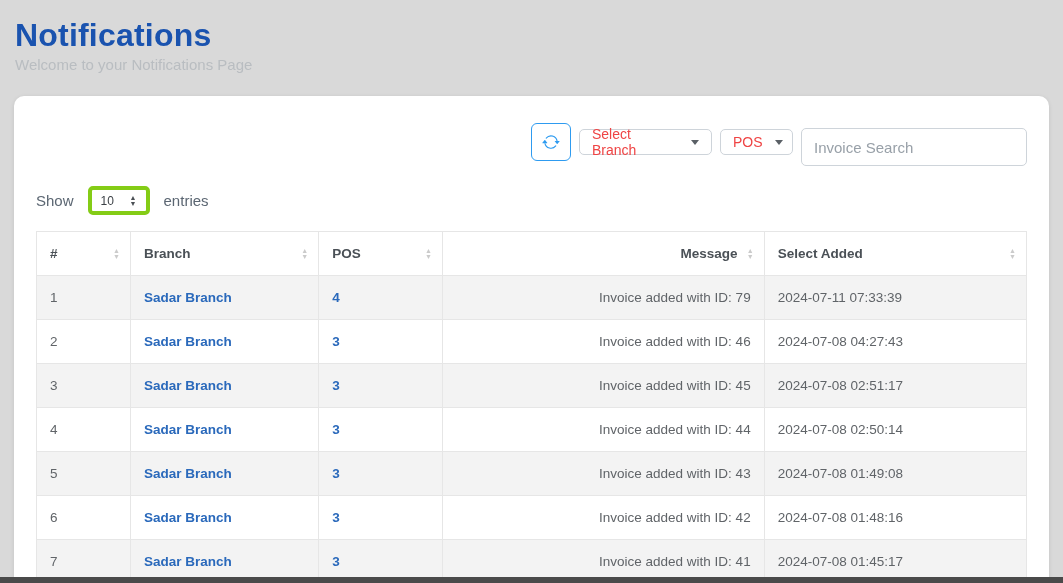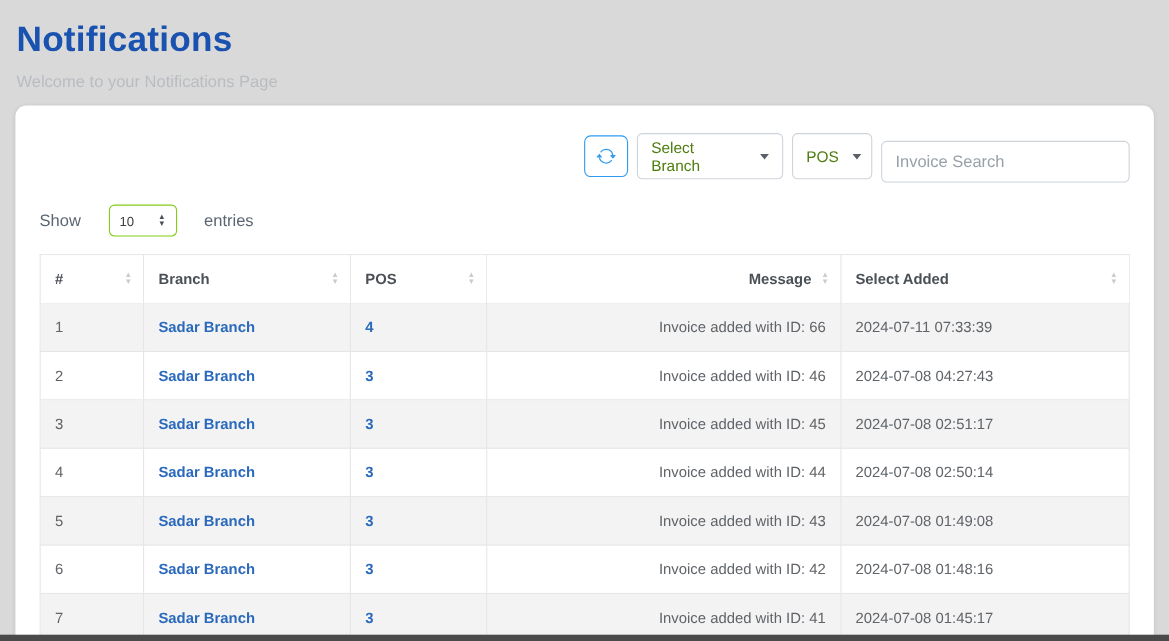--- a/index.html
+++ b/index.html
@@ -10,21 +10,21 @@
   * { box-sizing: border-box; margin: 0; padding: 0; }
   html, body {
     width: 1063px; height: 583px;
     overflow: hidden;
     background: #d9d9d9;
     font-family: "Liberation Sans", "DejaVu Sans", sans-serif;
     position: relative;
   }
   .page-header { padding: 17px 0 0 15px; }
   .page-title { color: var(--title); font-size: 32px; font-weight: bold; letter-spacing: 0.2px; }
-  .page-subtitle { color: #b9bdc1; font-size: 15px; margin-top: 12px; }
+  .page-subtitle { color: #b9bdc1; font-size: 15px; margin-top: 2px; }
 
   .card {
     position: absolute;
     left: 14px; right: 14px; top: 96px;
     height: 640px;
     background: #ffffff;
     border-radius: 10px;
     box-shadow: 0 1px 4px rgba(0,0,0,0.10);
     padding: 22px;
   }
@@ -34,28 +34,28 @@
   .refresh-btn {
     width: 40px; height: 38px;
     background: #fff;
     border: 1px solid var(--accent);
     border-radius: 6px;
     color: var(--accent);
     display: flex; align-items: center; justify-content: center;
     cursor: pointer;
   }
   .select {
-    height: 42px;
+    height: 26px;
     border: 1px solid #ced4da;
     border-radius: 5px;
     background: #fff;
     display: flex; align-items: center; justify-content: space-between;
     gap: 12px;
     padding: 0 12px;
-    color: #4d7c0f;
+    color: #ef4444;
     font-size: 14px;
     cursor: pointer;
   }
   .select.branch { width: 133px; }
   .select.pos { width: 73px; }
   .chevron {
     width: 0; height: 0;
     border-left: 4px solid transparent;
     border-right: 4px solid transparent;
     border-top: 5px solid #5a6066;
@@ -70,26 +70,26 @@
     color: #333;
     font-family: "Liberation Sans", "DejaVu Sans", sans-serif;
     outline: none;
     margin-top: 10px;
   }
   .search-input::placeholder { color: #98a0a8; }
 
   
   .length-row {
     margin-top: 20px;
-    display: flex; align-items: center; gap: 25px;
+    display: flex; align-items: center; gap: 14px;
     color: #5b6672; font-size: 15px;
   }
   .length-select {
     height: 29px; min-width: 62px;
-    border: 1px solid #84cc16;
+    border: 4px solid #84cc16;
     border-radius: 5px;
     display: flex; align-items: center; justify-content: space-between;
     gap: 10px;
     padding: 0 9px;
     color: #3c4146; font-size: 12px;
     cursor: pointer;
     background: #fff;
   }
   .stepper i, .sort i {
     font-style: normal; display: block;
@@ -222,21 +222,21 @@
     </thead>
     <tbody>
         <tr>
     <td class="col-index">1</td>
     <td class="col-branch">
       <a href="#" class="link">Sadar Branch</a>
     </td>
     <td class="col-pos">
       <a href="#" class="link">4</a>
     </td>
-    <td class="col-message">Invoice added with ID: 66</td>
+    <td class="col-message">Invoice added with ID: 79</td>
     <td class="col-date">2024-07-11 07:33:39</td>
   </tr>
         <tr>
     <td class="col-index">2</td>
     <td class="col-branch">
       <a href="#" class="link">Sadar Branch</a>
     </td>
     <td class="col-pos">
       <a href="#" class="link">3</a>
     </td>

